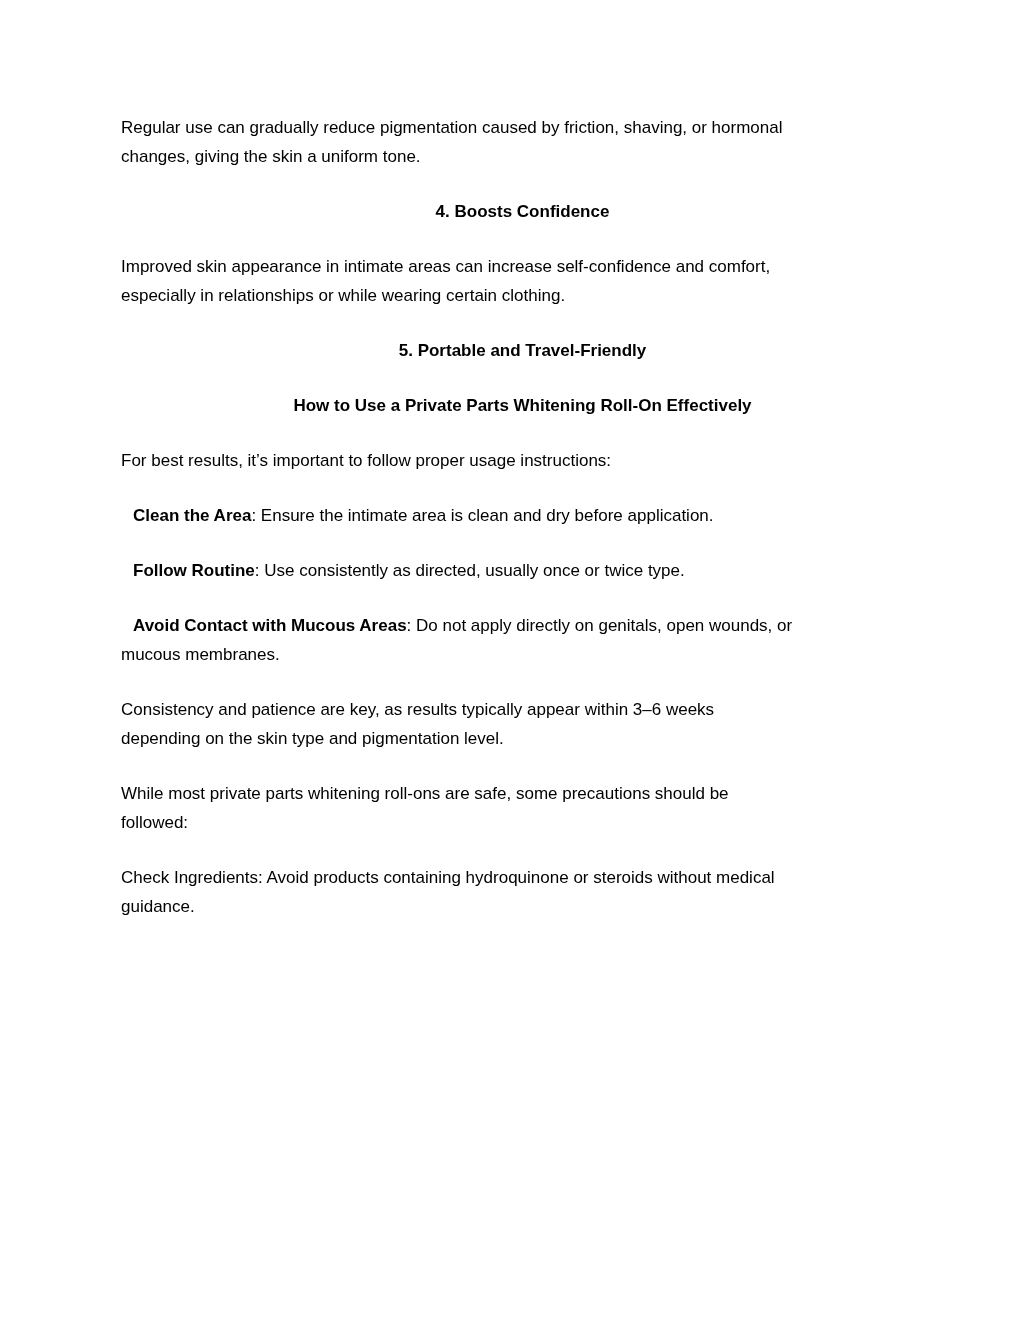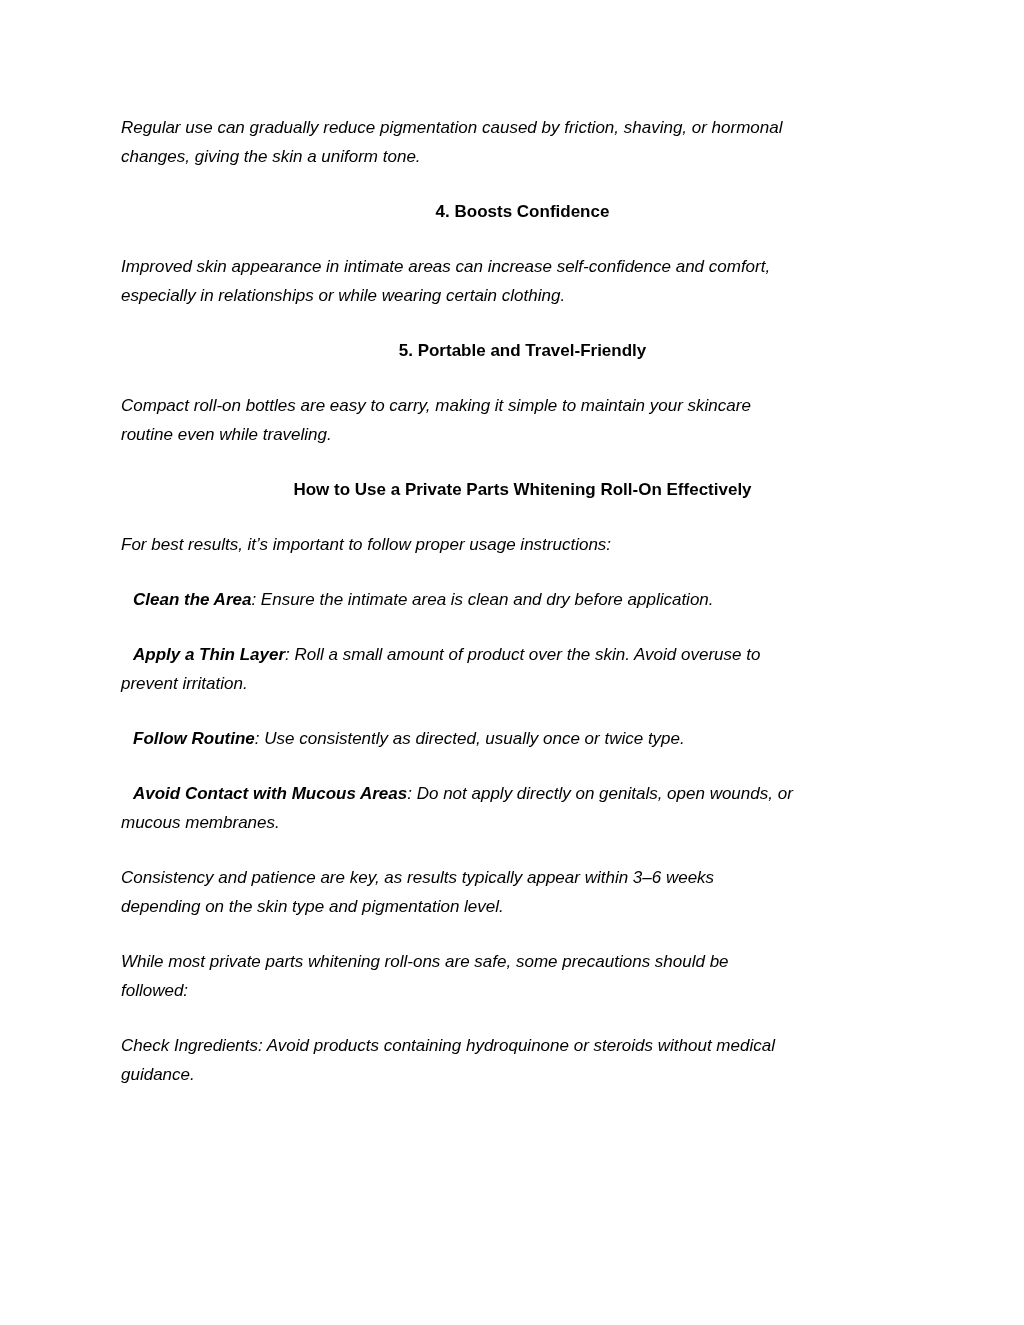--- a/index.html
+++ b/index.html
@@ -15,21 +15,20 @@
     padding: 113px 100px 0 121px;
     background: #ffffff;
     font-family: "Liberation Sans", sans-serif;
     font-size: 17px;
     line-height: 29px;
     color: #000000;
   }
   .para {
     margin: 0 0 26px 0;
     white-space: pre-line;
-    font-style: italic;
   }
   .heading {
     margin: 0 0 26px 0;
     font-size: 17px;
     font-weight: bold;
     white-space: pre-line;
     text-align: center;
   }
   .lead-bold {
     font-weight: bold;
@@ -44,31 +43,27 @@
   <p class="para">Regular use can gradually reduce pigmentation caused by friction, shaving, or hormonal
 changes, giving the skin a uniform tone.</p>
 
   <h3 class="heading">4. Boosts Confidence</h3>
 
   <p class="para">Improved skin appearance in intimate areas can increase self-confidence and comfort,
 especially in relationships or while wearing certain clothing.</p>
 
   <h3 class="heading">5. Portable and Travel-Friendly</h3>
 
-  <p class="para">Compact roll-on bottles are easy to carry, making it simple to maintain your skincare
-routine even while traveling.</p>
 
   <h3 class="heading">How to Use a Private Parts Whitening Roll-On Effectively</h3>
 
   <p class="para">For best results, it’s important to follow proper usage instructions:</p>
 
   <p class="para"><span class="lead-bold">Clean the Area</span><span>: Ensure the intimate area is clean and dry before application.</span></p>
 
-  <p class="para"><span class="lead-bold">Apply a Thin Layer</span><span>: Roll a small amount of product over the skin. Avoid overuse to
-prevent irritation.</span></p>
 
 
   <p class="para"><span class="lead-bold">Follow Routine</span><span>: Use consistently as directed, usually once or twice type.</span></p>
 
   <p class="para"><span class="lead-bold">Avoid Contact with Mucous Areas</span><span>: Do not apply directly on genitals, open wounds, or
 mucous membranes.</span></p>
 
   <p class="para">Consistency and patience are key, as results typically appear within 3–6 weeks
 depending on the skin type and pigmentation level.</p>
 

